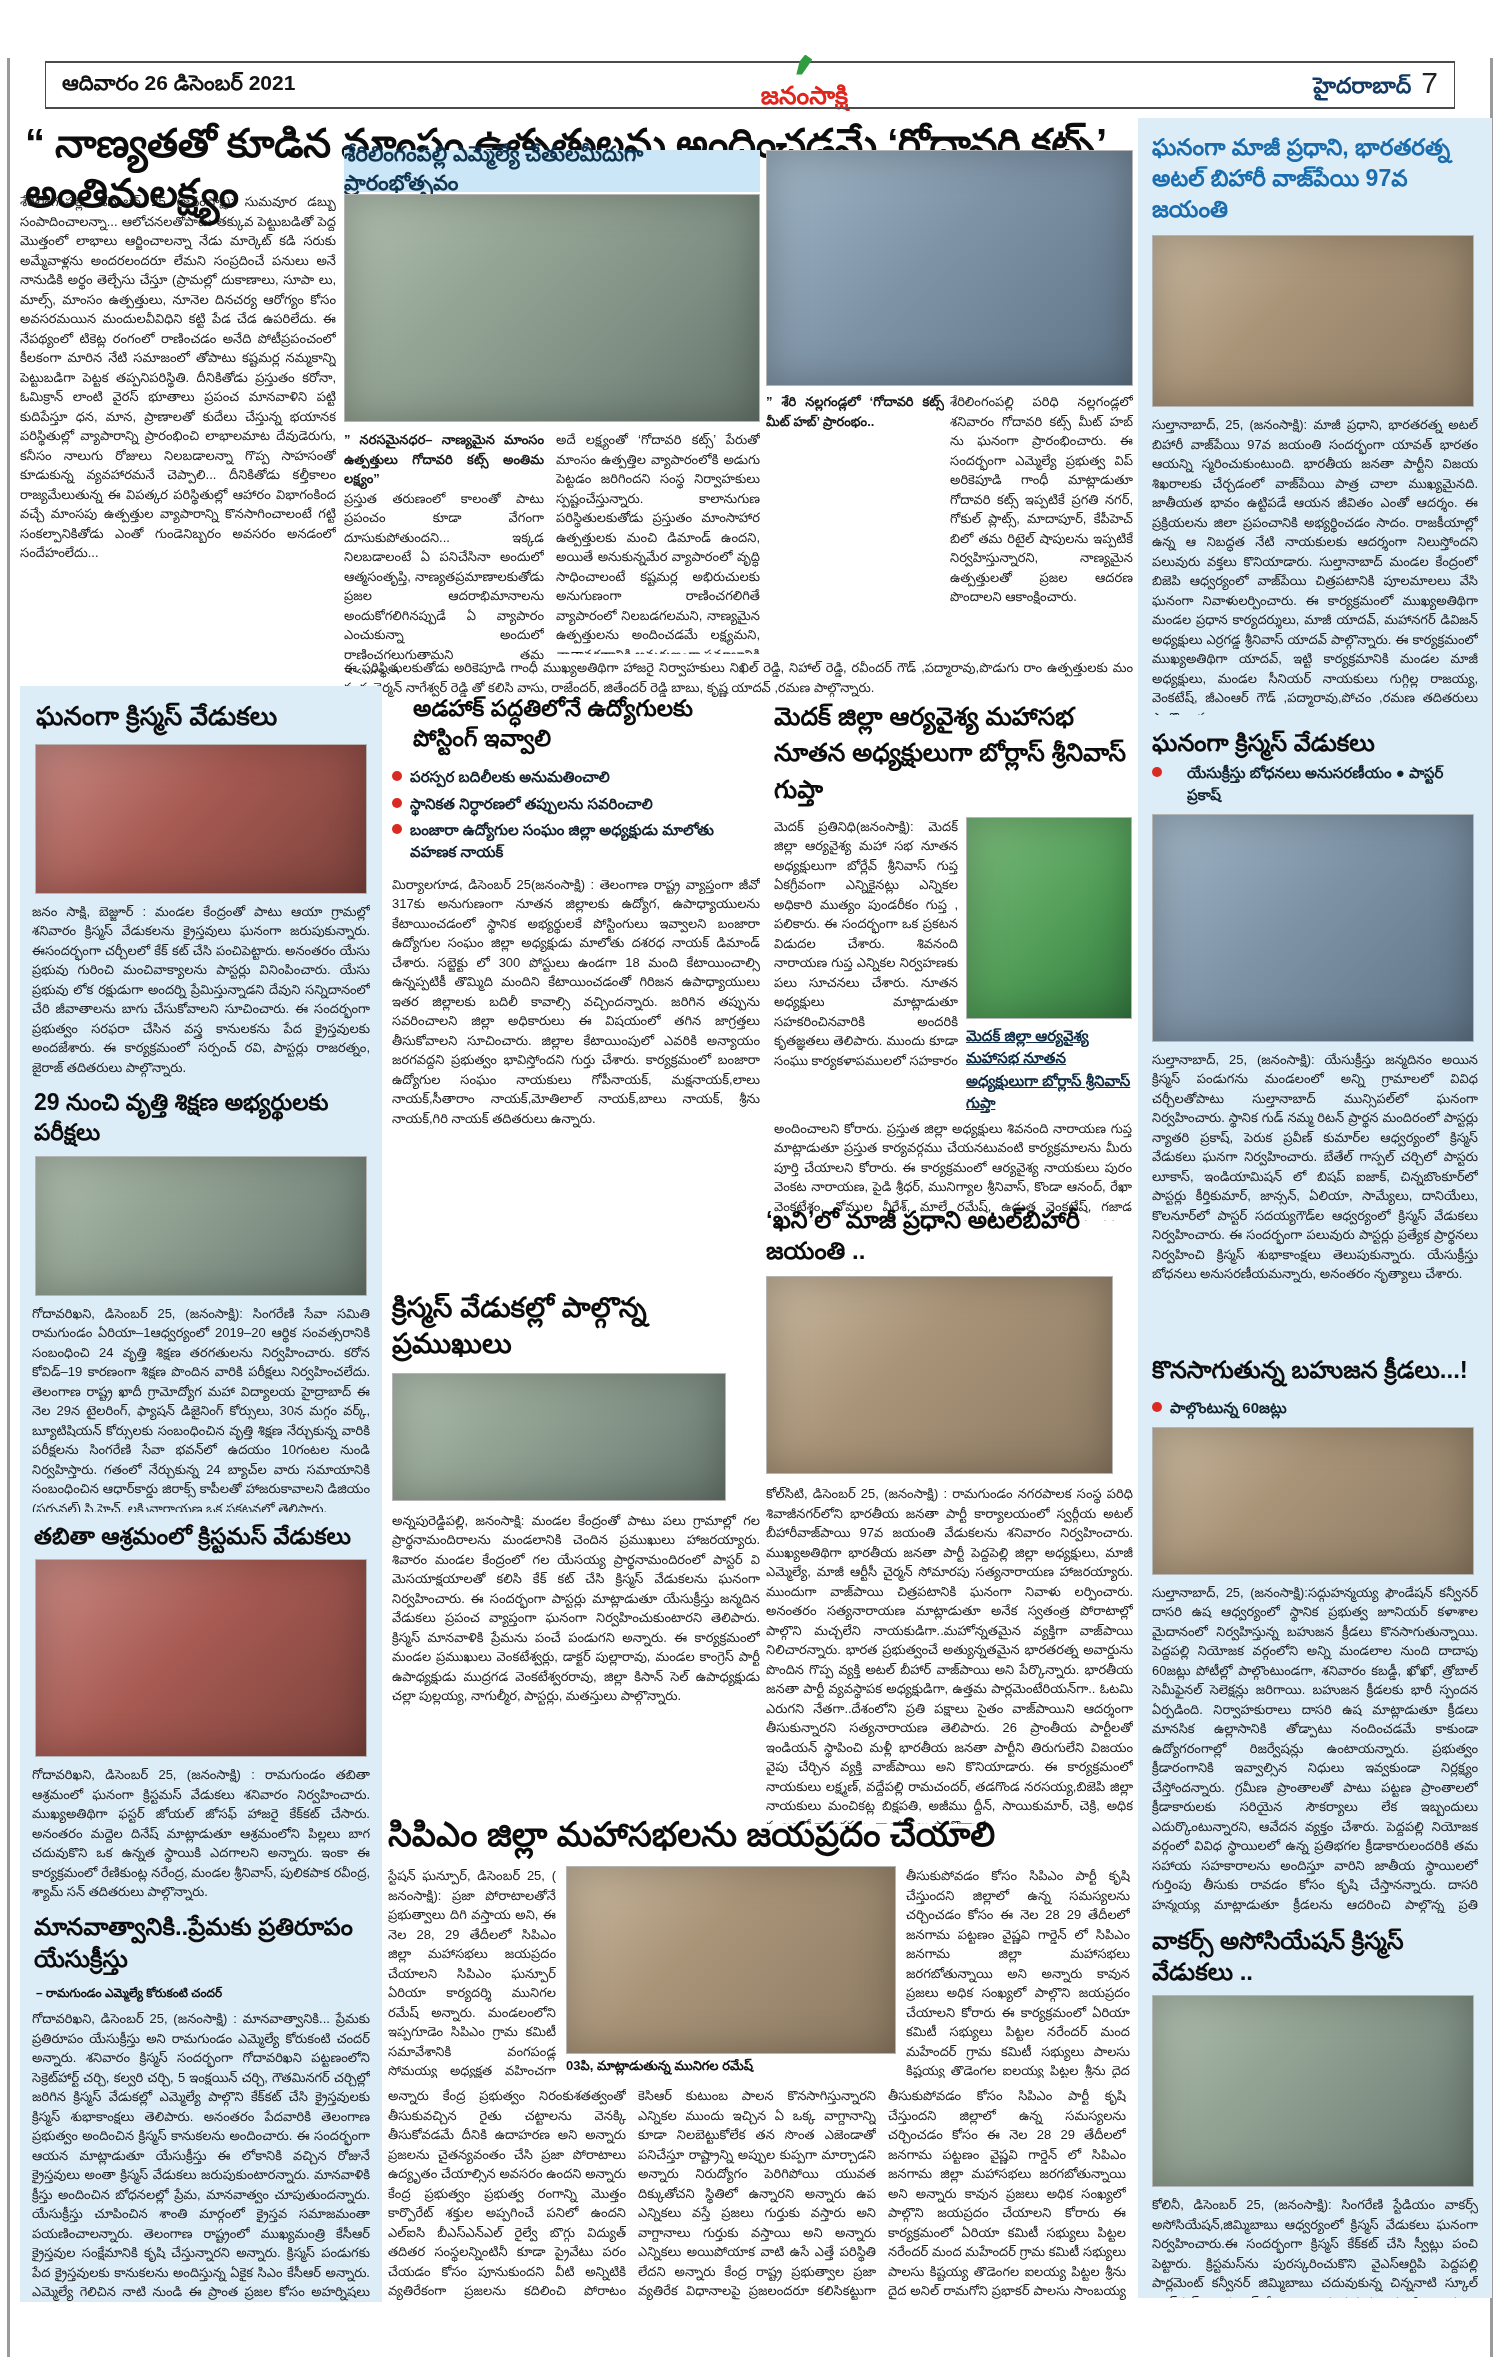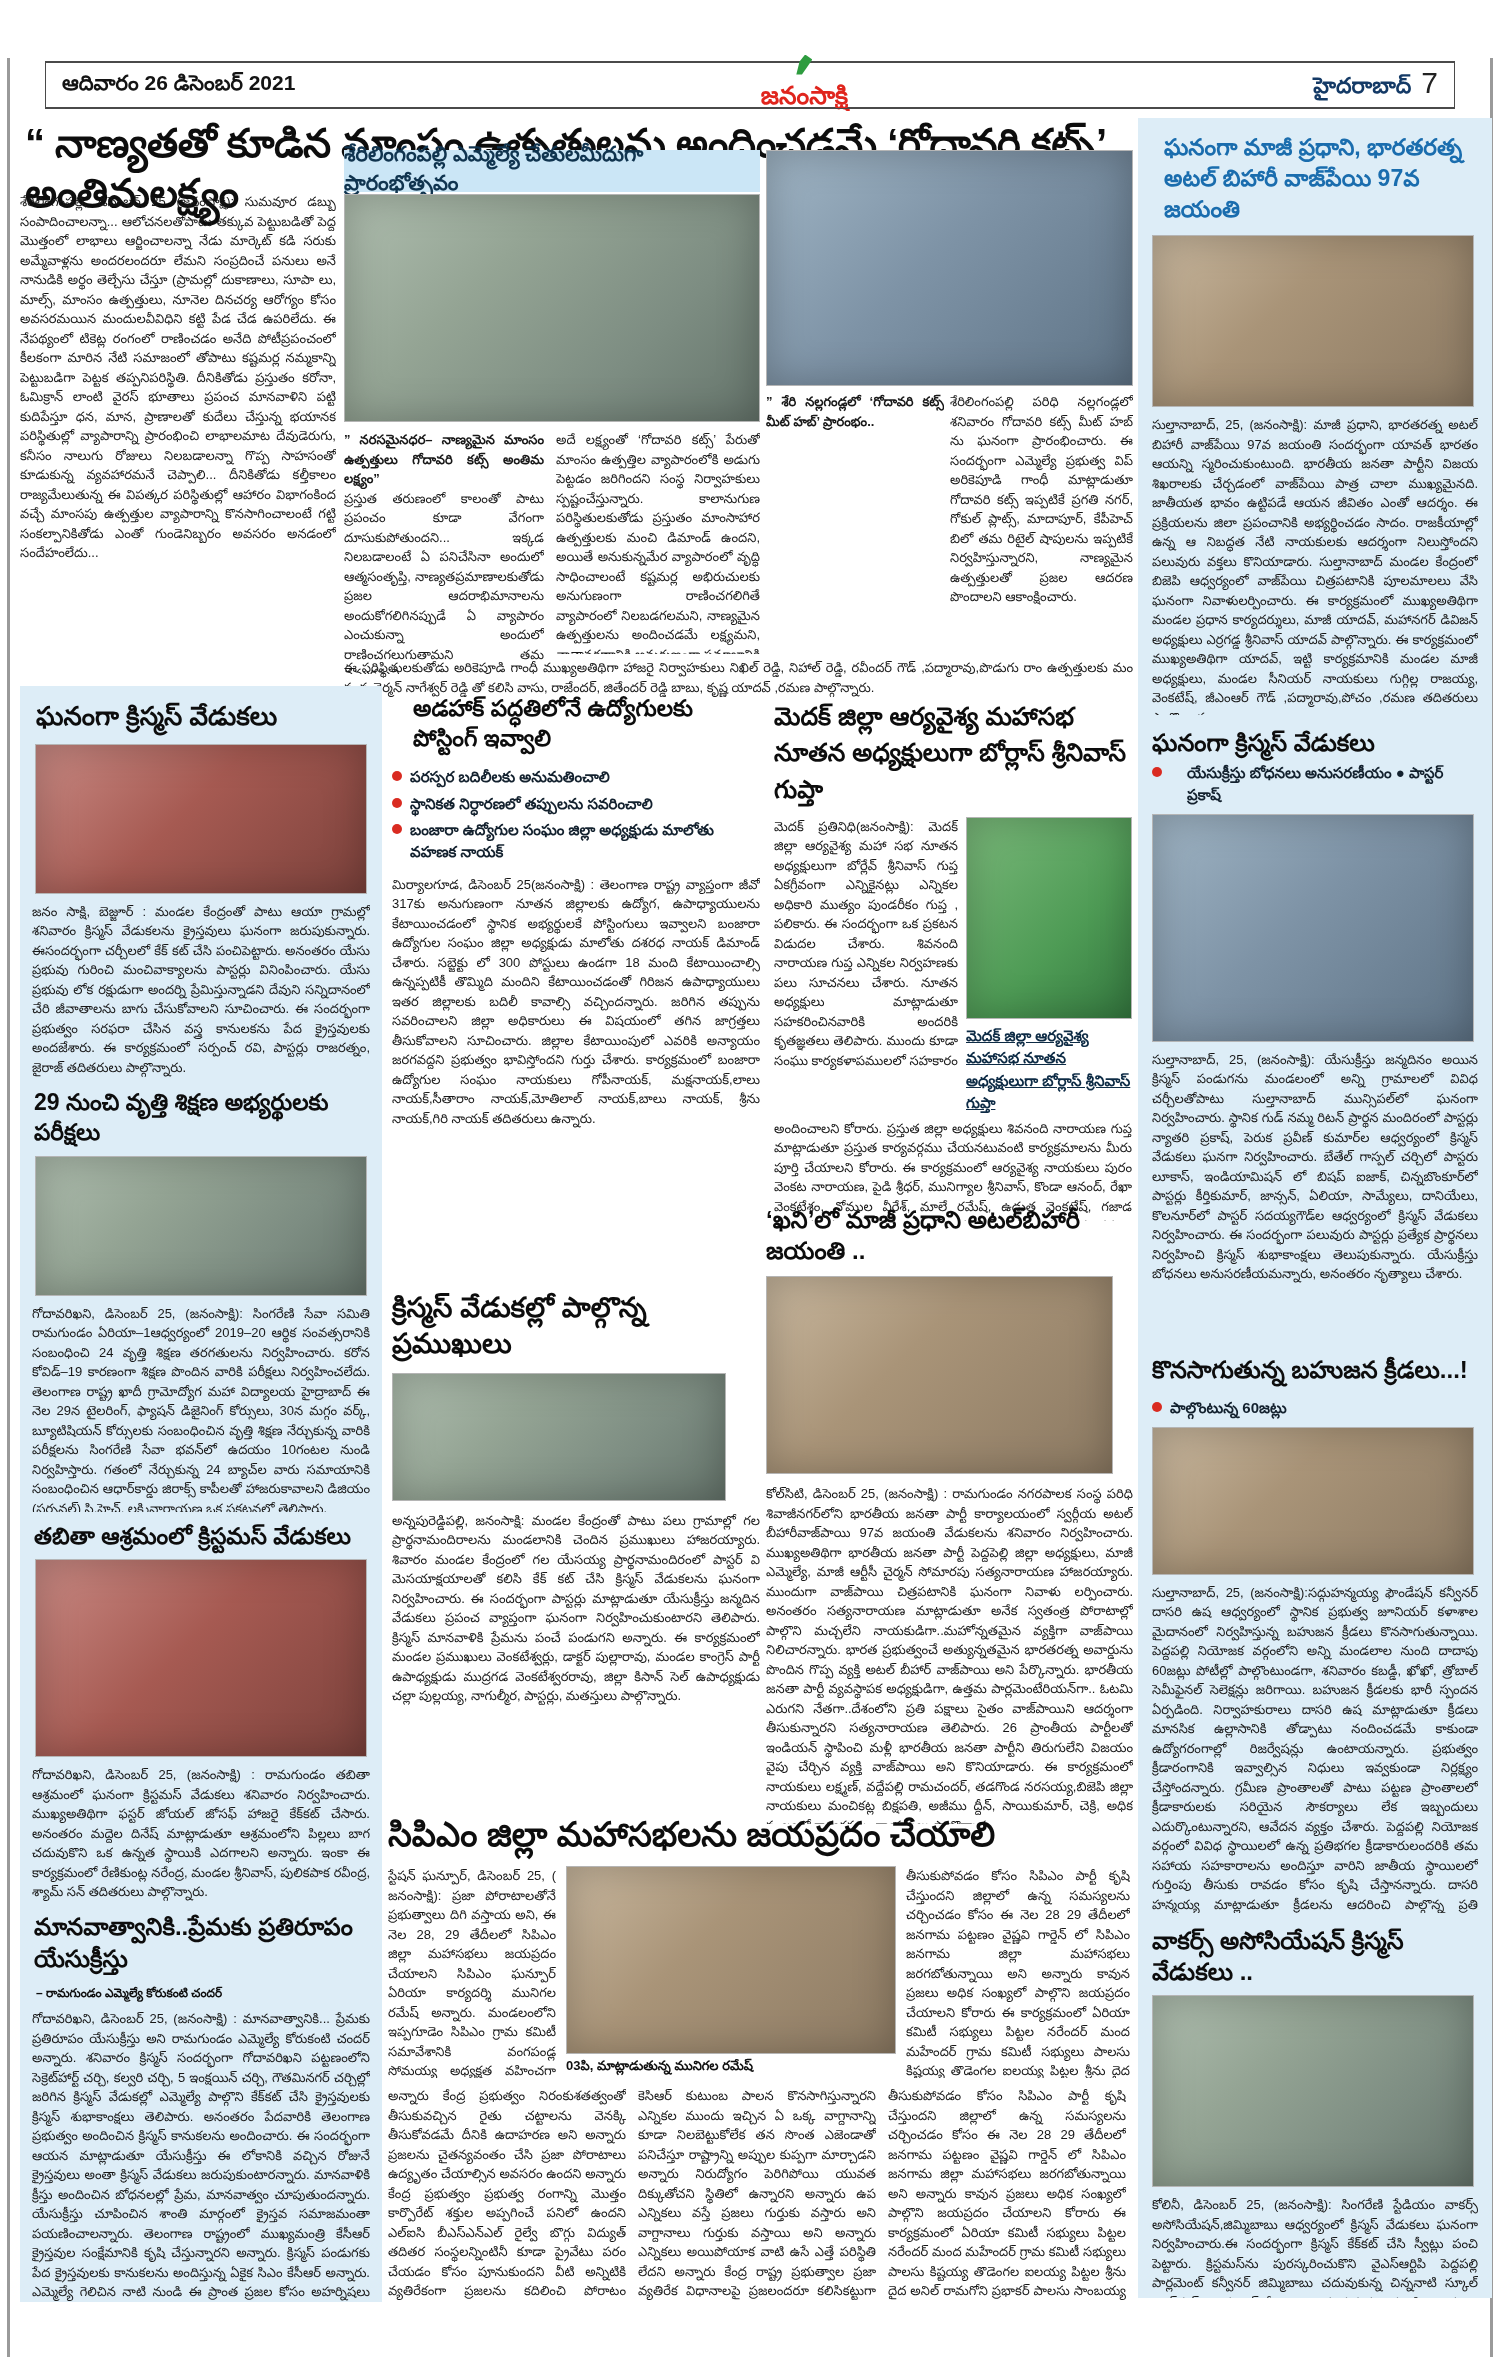--- a/index.html
+++ b/index.html
@@ -145,21 +145,21 @@
     </div>
     <div style="display:flex;gap:12px;margin-top:8px;">
       <div class="body-txt" style="width:238px;height:214px;">అన్నారు కేంద్ర ప్రభుత్వం నిరంకుశతత్వంతో తీసుకువచ్చిన రైతు చట్టాలను వెనక్కి తీసుకోవడమే దీనికి ఉదాహరణ అని అన్నారు ప్రజలను చైతన్యవంతం చేసి ప్రజా పోరాటాలు ఉద్యృతం చేయాల్సిన అవసరం ఉందని అన్నారు కేంద్ర ప్రభుత్వం ప్రభుత్వ రంగాన్ని మొత్తం కార్పొరేట్ శక్తుల అప్పగించే పనిలో ఉందని ఎల్ఐసి బీఎస్ఎన్ఎల్ రైల్వే బొగ్గు విద్యుత్ తదితర సంస్థలన్నింటినీ కూడా ప్రైవేటు పరం చేయడం కోసం పూనుకుందని వీటి అన్నిటికి వ్యతిరేకంగా ప్రజలను కదిలించి పోరాటం చేయాలని ఆయన అన్నారు పోరాటంలో కమ్యూనిస్టుల పాత్ర కీలకమని ఎర్రజెండా ద్వారానే సమస్యలు పరిష్కారం అవుతాయని అన్నారు రాష్ట్రంలో</div>
       <div class="body-txt" style="width:238px;height:214px;">కెసిఆర్ కుటుంబ పాలన కొనసాగిస్తున్నారని ఎన్నికల ముందు ఇచ్చిన ఏ ఒక్క వాగ్దానాన్ని కూడా నిలబెట్టుకోలేక తన సొంత ఎజెండాతో పనిచేస్తూ రాష్ట్రాన్ని అప్పుల కుప్పగా మార్చాడని అన్నారు నిరుద్యోగం పెరిగిపోయి యువత దిక్కుతోచని స్థితిలో ఉన్నారని అన్నారు ఉప ఎన్నికలు వస్తే ప్రజలు గుర్తుకు వస్తారు అని వాగ్దానాలు గుర్తుకు వస్తాయి అని అన్నారు ఎన్నికలు అయిపోయాక వాటి ఉసే ఎత్తే పరిస్థితి లేదని అన్నారు కేంద్ర రాష్ట్ర ప్రభుత్వాల ప్రజా వ్యతిరేక విధానాలపై ప్రజలందరూ కలిసికట్టుగా పోరాదాలని ఆయన పిలుపునిచ్చారు జిల్లా వ్యాప్తంగా ప్రజా పోరాటాలు ముందుకు</div>
       <div class="body-txt" style="width:238px;height:214px;">తీసుకుపోవడం కోసం సిపిఎం పార్టీ కృషి చేస్తుందని జిల్లాలో ఉన్న సమస్యలను చర్చించడం కోసం ఈ నెల 28 29 తేదీలలో జనగామ పట్టణం వైష్ణవి గార్డెన్ లో సిపిఎం జనగామ జిల్లా మహాసభలు జరగబోతున్నాయి అని అన్నారు కావున ప్రజలు అధిక సంఖ్యలో పాల్గొని జయప్రదం చేయాలని కోరారు ఈ కార్యక్రమంలో ఏరియా కమిటీ సభ్యులు పిట్టల నరేందర్ మంద మహేందర్ గ్రామ కమిటీ సభ్యులు పాలసు కిష్టయ్య తొడెంగల ఐలయ్య పిట్టల శ్రీను దైద అనిల్ రామగోని ప్రభాకర్ పాలసు సాంబయ్య తదితరులు పాల్గొన్నారు.</div>
     </div>
   </div>
 
   <div class="abs panel" style="left:1138px;top:118px;width:354px;height:2180px;padding:14px 14px;">
 
-    <div class="blue-head" style="font-size:23px;margin-left:12px;">ఘనంగా మాజీ ప్రధాని, భారతరత్న అటల్ బిహారీ వాజ్‌పేయి 97వ జయంతి</div>
+    <div class="blue-head" style="font-size:23px;">ఘనంగా మాజీ ప్రధాని, భారతరత్న అటల్ బిహారీ వాజ్‌పేయి 97వ జయంతి</div>
     <div class="photo warm" style="width:322px;height:172px;margin-top:10px;"></div>
     <div class="body-txt" style="height:300px;margin-top:8px;">సుల్తానాబాద్, 25, (జనంసాక్షి): మాజీ ప్రధాని, భారతరత్న అటల్ బిహారీ వాజ్‌పేయి 97వ జయంతి సందర్భంగా యావత్ భారతం ఆయన్ని స్మరించుకుంటుంది. భారతీయ జనతా పార్టీని విజయ శిఖరాలకు చేర్చడంలో వాజ్‌పేయి పాత్ర చాలా ముఖ్యమైనది. జాతీయత భావం ఉట్టిపడే ఆయన జీవితం ఎంతో ఆదర్శం. ఈ ప్రక్రియలను జిలా ప్రపంచానికి అభ్యర్థించడం సాదం. రాజకీయాల్లో ఉన్న ఆ నిబద్ధత నేటి నాయకులకు ఆదర్శంగా నిలుస్తోందని పలువురు వక్తలు కొనియాడారు. సుల్తానాబాద్ మండల కేంద్రంలో బిజెపి ఆధ్వర్యంలో వాజ్‌పేయి చిత్రపటానికి పూలమాలలు వేసి ఘనంగా నివాళులర్పించారు. ఈ కార్యక్రమంలో ముఖ్యఅతిథిగా మండల ప్రధాన కార్యదర్శులు, మాజీ యాదవ్, మహానగర్ డివిజన్ అధ్యక్షులు ఎర్రగడ్డ శ్రీనివాస్ యాదవ్ పాల్గొన్నారు. ఈ కార్యక్రమంలో ముఖ్యఅతిథిగా యాదవ్, ఇట్టి కార్యక్రమానికి మండల మాజీ అధ్యక్షులు, మండల సీనియర్ నాయకులు గుగ్గిల్ల రాజయ్య, వెంకటేష్, జీఎంఆర్ గౌడ్ ,పద్మారావు,పోచం ,రమణ తదితరులు పాల్గొన్నారు.</div>
 
     <div class="sec-head" style="font-size:24px;margin-top:12px;">ఘనంగా క్రిస్మస్ వేడుకలు</div>
     <div class="bullet-row" style="margin-top:4px;gap:25px;">
         <span class="dot"></span>
         <span>యేసుక్రీస్తు బోధనలు అనుసరణీయం ●  పాస్టర్ ప్రకాష్</span>
       </div>
     <div class="photo cool" style="width:322px;height:228px;margin-top:8px;"></div>
     <div class="body-txt" style="height:292px;margin-top:8px;">సుల్తానాబాద్, 25, (జనంసాక్షి): యేసుక్రీస్తు జన్మదినం అయిన క్రిస్మస్ పండుగను మండలంలో అన్ని గ్రామాలలో వివిధ చర్చీలతోపాటు సుల్తానాబాద్ మున్సిపల్‌లో ఘనంగా నిర్వహించారు. స్థానిక గుడ్ నమ్మ రిటన్ ప్రార్థన మందిరంలో పాస్టర్లు న్యాతరి ప్రకాష్, పెరుక ప్రవీణ్ కుమార్‌ల ఆధ్వర్యంలో క్రిస్మస్ వేడుకలు ఘనగా నిర్వహించారు. బేతేల్ గాస్పల్ చర్చిలో పాస్టరు లూకాస్, ఇండియామిషన్ లో బిషప్ ఐజాక్, చిన్నబొంకూర్‌లో పాస్టర్లు కీర్తికుమార్, జాన్సన్, ఏలియా, సామ్యేలు, దానియేలు, కొలనూర్‌లో పాస్టర్ సదయ్యగౌడ్‌ల ఆధ్వర్యంలో క్రిస్మస్ వేడుకలు నిర్వహించారు. ఈ సందర్భంగా పలువురు పాస్టర్లు ప్రత్యేక ప్రార్థనలు నిర్వహించి క్రిస్మస్ శుభాకాంక్షలు తెలుపుకున్నారు. యేసుక్రీస్తు బోధనలు అనుసరణీయమన్నారు, అనంతరం నృత్యాలు చేశారు.</div>

